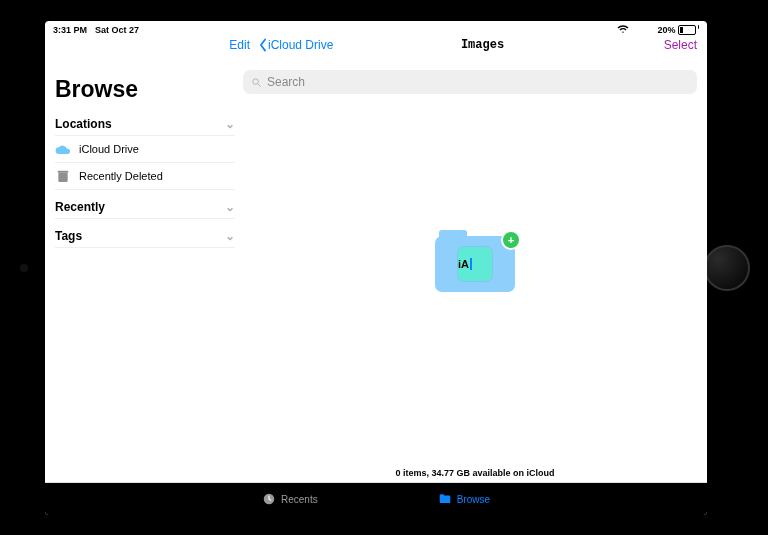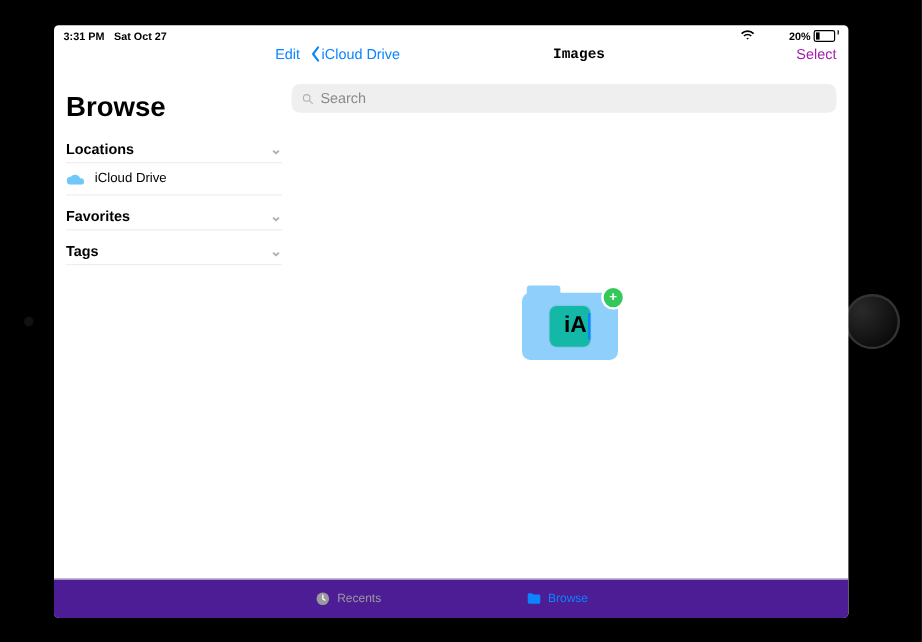--- a/index.html
+++ b/index.html
@@ -39,25 +39,25 @@
 
   .main{flex:1;display:flex;flex-direction:column;min-width:0;}
   .search{margin:2px 10px 0 0;height:24px;background:#efeff0;border-radius:7px;display:flex;align-items:center;gap:5px;padding:0 8px;color:#8a8a8e;font-size:12px;}
   .search svg{width:11px;height:11px;opacity:.6;}
 
   .stage{flex:1;position:relative;}
   .folder{position:absolute;left:50%;top:46%;transform:translate(-50%,-50%);}
   .folder .fbody{width:80px;height:56px;background:#8ed0fb;border-radius:7px;position:relative;display:flex;align-items:center;justify-content:center;}
   .folder .ftab{position:absolute;width:28px;height:8px;background:#8ed0fb;border-radius:2.5px 2.5px 0 0;top:-6px;left:4px;}
   .folder .badge{position:absolute;right:-6px;top:-6px;width:16px;height:16px;border-radius:50%;background:#34c759;border:2px solid #fff;display:flex;align-items:center;justify-content:center;color:#fff;font-size:11px;line-height:1;font-weight:700;}
-  .appicon{width:34px;height:34px;background:#14b8a6;border-radius:6px;display:flex;align-items:center;justify-content:flex-end;font-weight:700;font-size:19px;box-shadow:0 0 0 1px rgba(0,0,0,.05);}
+  .appicon{width:34px;height:34px;background:#5eead4;border-radius:6px;display:flex;align-items:center;justify-content:flex-start;font-weight:700;font-size:11px;box-shadow:0 0 0 1px rgba(0,0,0,.05);}
   .cursor{border-right:2px solid #0a84ff;padding-right:1px;}
 
   .footer-info{text-align:center;font-size:9px;font-weight:600;padding:4px 0;}
-  .tabbar{height:32px;border-top:1px solid #e3e3e3;background:#4c1d95;display:flex;align-items:center;justify-content:center;gap:120px;font-size:10px;}
+  .tabbar{height:32px;border-top:1px solid #e3e3e3;background:#000000;display:flex;align-items:center;justify-content:center;gap:120px;font-size:10px;}
   .tab{display:flex;align-items:center;gap:5px;color:#9a9a9e;}
   .tab.active{color:#0a84ff;}
   .tab .tic{width:14px;height:14px;display:flex;align-items:center;justify-content:center;}
 </style>
 </head>
 <body>
 
 <div class="device">
   <div class="cam"></div>
   <div class="home"></div>
@@ -111,23 +111,32 @@
         </div>
 
         <div class="row">
           <span class="ic">
               <svg viewBox="0 0 24 16">
                 <path d="M19 15H6a5 5 0 010-10 7 7 0 0112 2 4 4 0 011 8z" fill="#6fc8f7"></path>
               </svg>
             </span>
           <span>iCloud Drive</span>
         </div>
+        <div class="row">
+          <span class="ic">
+              <svg viewBox="0 0 24 24">
+                <rect x="5" y="7" width="14" height="14" rx="2" fill="#8e8e93"></rect>
+                <rect x="4" y="4" width="16" height="3" rx="1" fill="#8e8e93"></rect>
+              </svg>
+            </span>
+          <span>Recently Deleted</span>
+        </div>
 
         <div class="sec-head">
-          <span>Favorites</span>
+          <span>Recently</span>
           <span class="chev">⌄</span>
         </div>
         <div class="sec-head">
           <span>Tags</span>
           <span class="chev">⌄</span>
         </div>
       </div>
 
       <div class="main">
         <div class="search">
@@ -143,20 +152,21 @@
             <div class="fbody">
               <div class="ftab"></div>
               <div class="badge">+</div>
               <div class="appicon">
                 <span class="cursor">iA</span>
               </div>
             </div>
           </div>
         </div>
 
+        <div class="footer-info">0 items, 34.77 GB available on iCloud</div>
       </div>
     </div>
 
     <div class="tabbar">
       <div class="tab">
         <span class="tic">
             <svg viewBox="0 0 24 24">
               <circle cx="12" cy="12" r="9" fill="#9a9a9e"></circle>
               <path d="M12 7v5l3 2" stroke="#fafafa" stroke-width="2" fill="none" stroke-linecap="round"></path>
             </svg>

